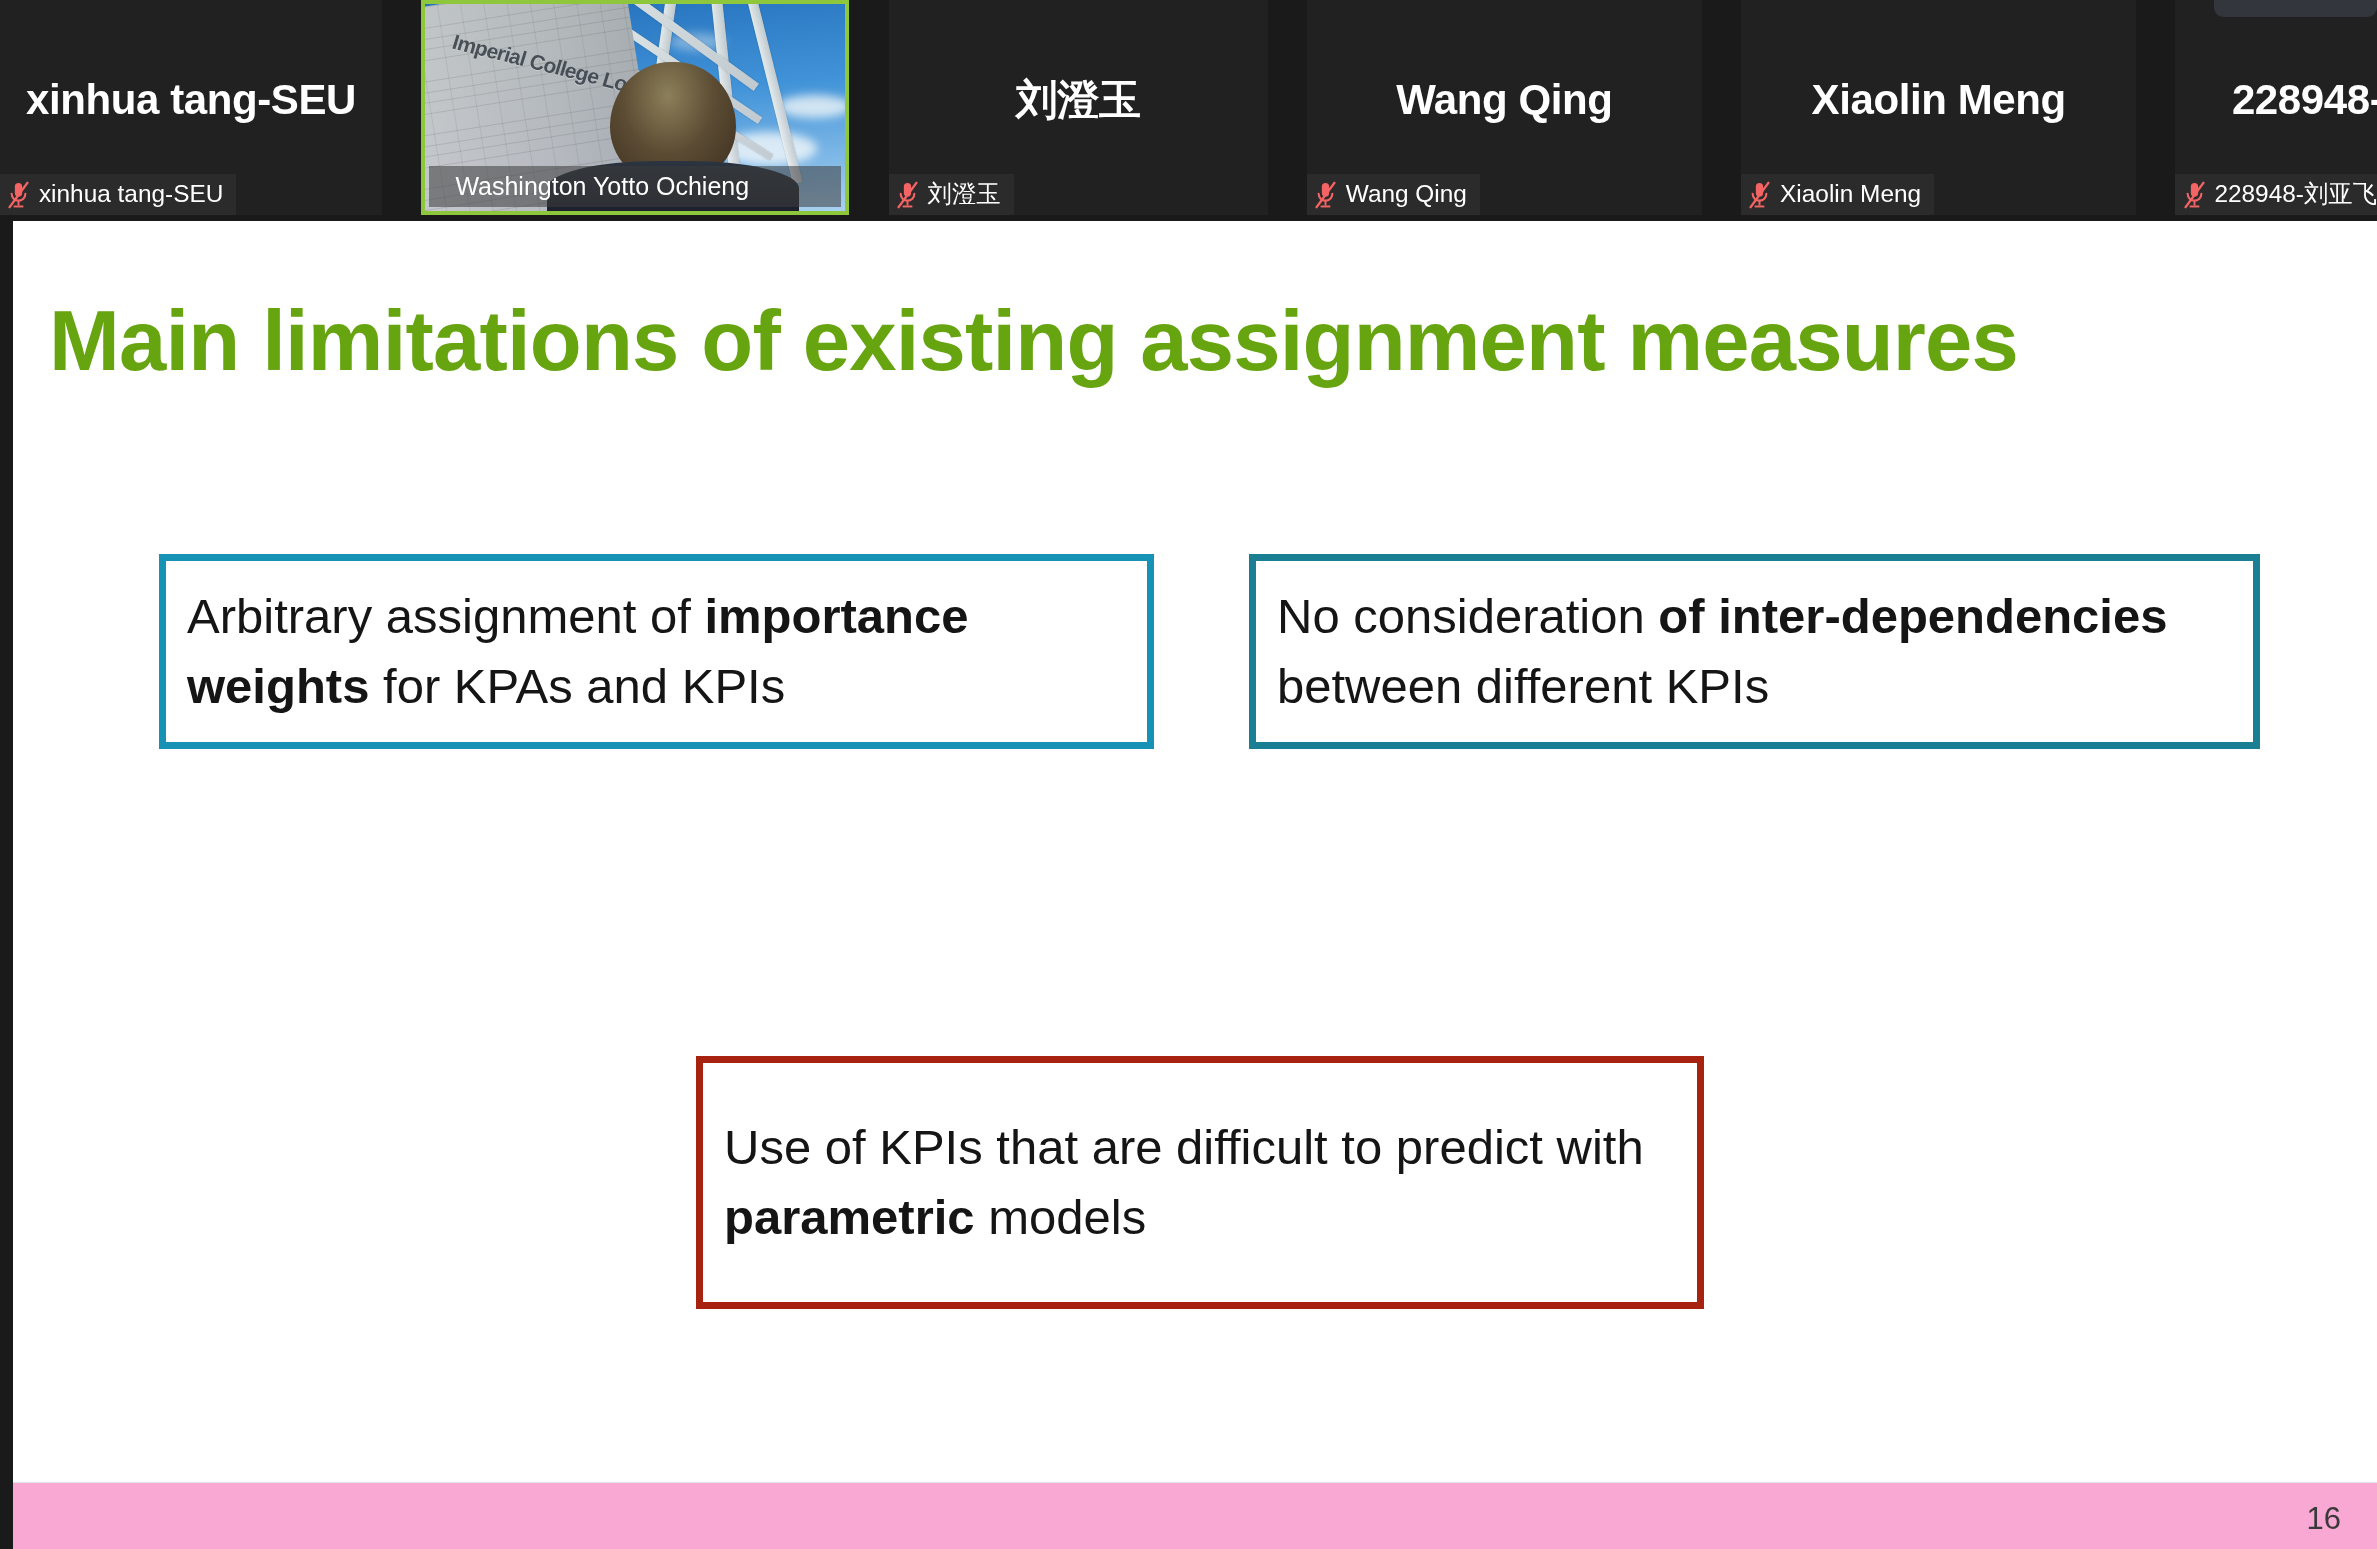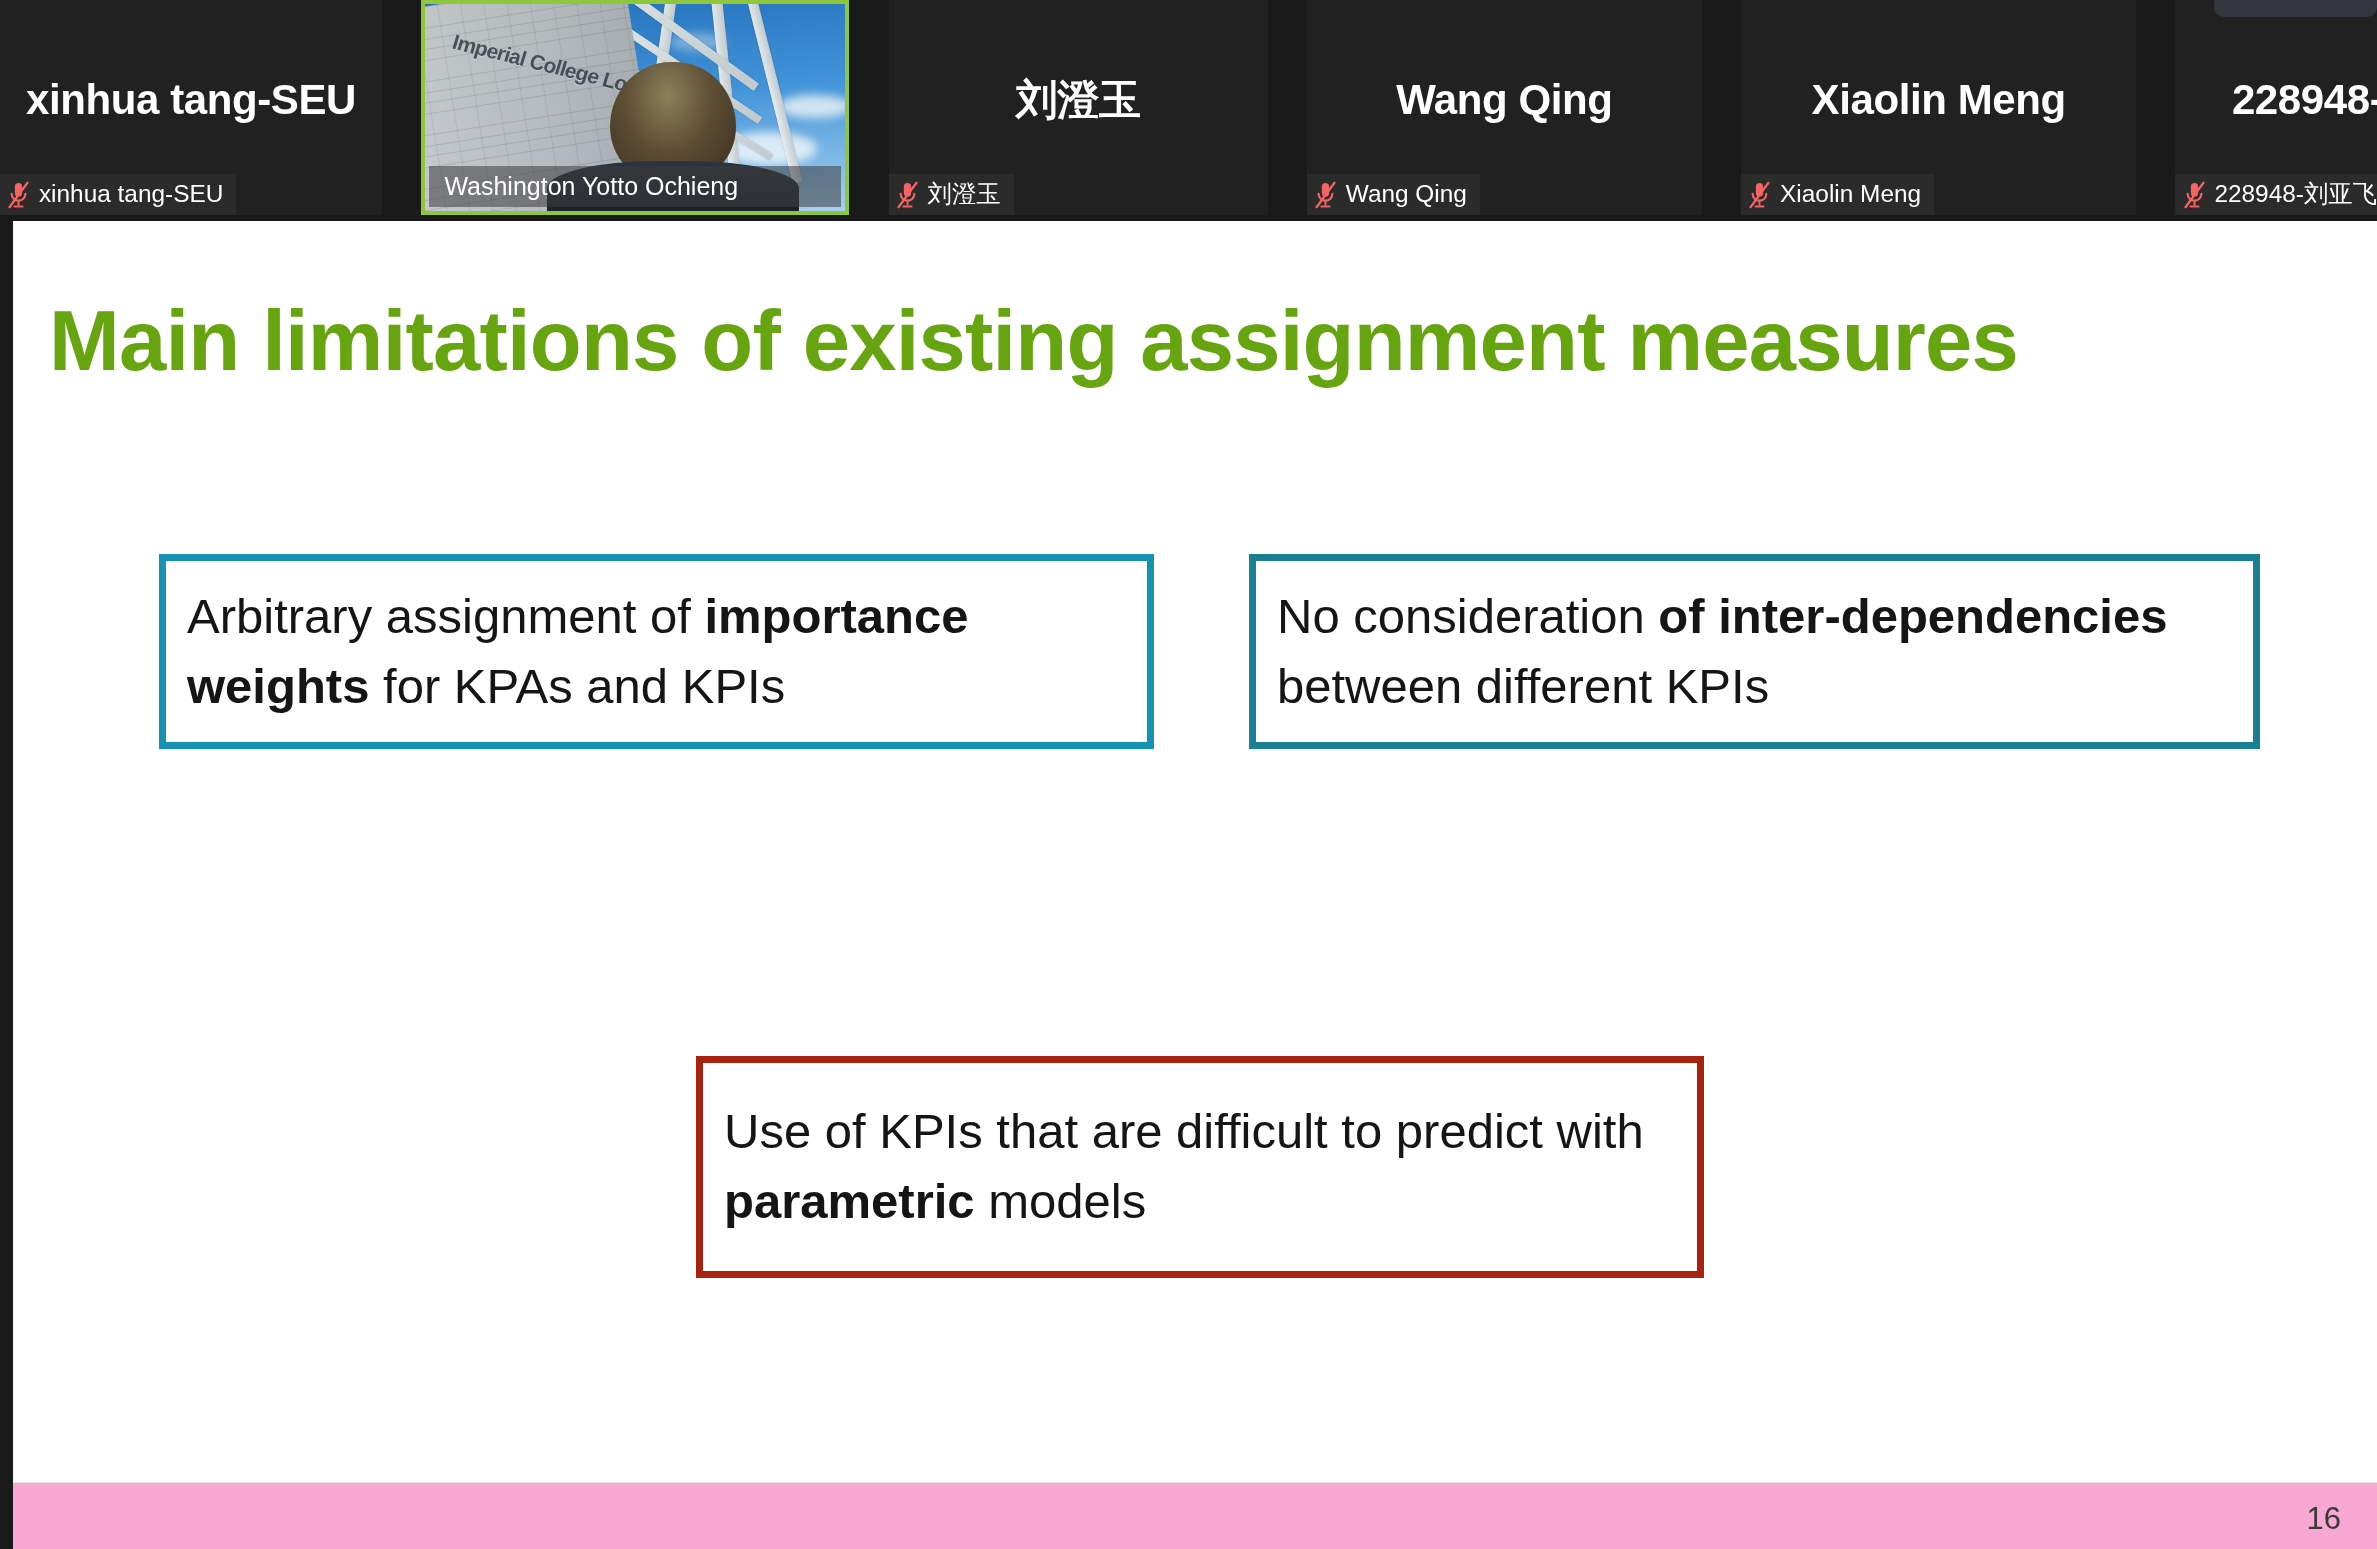--- a/index.html
+++ b/index.html
@@ -137,21 +137,21 @@
   }
   .vid-greentint {
     position:absolute; inset:0;
     background: linear-gradient(180deg, rgba(110,140,70,0.06), rgba(0,0,0,0.0));
   }
   .video-tile .namebadge {
     width: calc(100% - 8.1px);
     left: 4.1px;
     bottom: 4.1px;
     background: rgba(60,60,60,0.55);
-    padding-left: 15px;
+    padding-left: 26px;
   }
   .video-tile .nb-text { font-size: 25px; }
 
   
   .float-tab {
     position: absolute;
     right: 0;
     top: -11.4px;
     width: 163px;
     height: 28px;
@@ -203,21 +203,21 @@
     width: 995px; height: 195px;
     border: 7.3px solid #1693b4;
   }
   #box2 {
     left: 1236px; top: 333px;
     width: 1011px; height: 195px;
     border: 7.3px solid #1b7f94;
   }
   #box3 {
     left: 683px; top: 835px;
-    width: 1008px; height: 222px;
+    width: 1008px; height: 253px;
     border: 7.3px solid #a82210;
   }
 
   .slide-footer {
     position: absolute;
     left: 0;
     bottom: 0;
     width: 100%;
     height: 67px;
     background: #f9a8d4;

